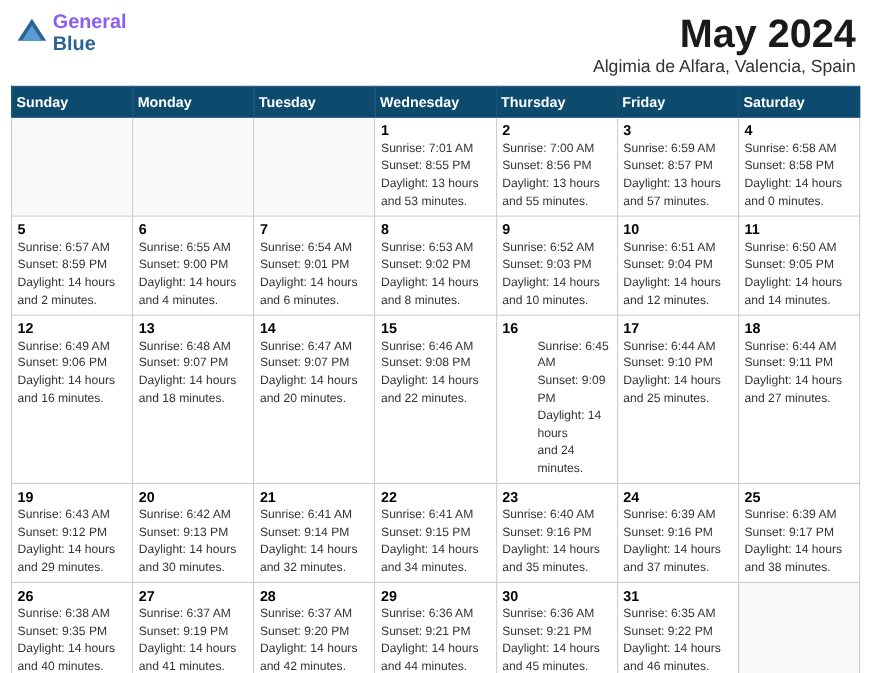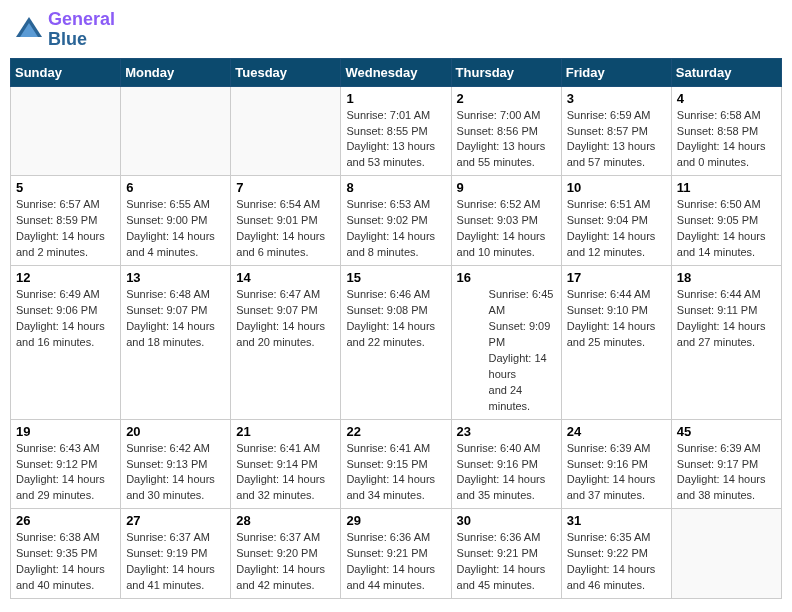--- a/index.html
+++ b/index.html
@@ -99,20 +99,24 @@
   <div class="logo">
     <svg class="logo-icon" viewBox="0 0 30 30">
       <polygon points="15,2 28,22 2,22" fill="#2a6496"></polygon>
       <polygon points="15,8 24,22 6,22" fill="#5b9bd5"></polygon>
     </svg>
     <div class="logo-text">
       <span class="logo-general">General</span>
       <span class="logo-blue">Blue</span>
     </div>
   </div>
+  <div class="title-section">
+    <div class="month-title">May 2024</div>
+    <div class="location-title">Algimia de Alfara, Valencia, Spain</div>
+  </div>
 </div>
 
 <table class="calendar">
   <thead>
     <tr>
     <th>Sunday</th>
         <th>Monday</th>
         <th>Tuesday</th>
         <th>Wednesday</th>
         <th>Thursday</th>
@@ -293,21 +297,21 @@
 and 35 minutes.</div>
         </td>
         <td>
           <div class="day-number">24</div>
           <div class="day-info" style="white-space: pre-line;">Sunrise: 6:39 AM
 Sunset: 9:16 PM
 Daylight: 14 hours
 and 37 minutes.</div>
         </td>
         <td>
-          <div class="day-number">45</div>
+          <div class="day-number">25</div>
           <div class="day-info" style="white-space: pre-line;">Sunrise: 6:39 AM
 Sunset: 9:17 PM
 Daylight: 14 hours
 and 38 minutes.</div>
         </td>
       </tr>
       <tr>
         <td>
           <div class="day-number">26</div>
           <div class="day-info" style="white-space: pre-line;">Sunrise: 6:38 AM

